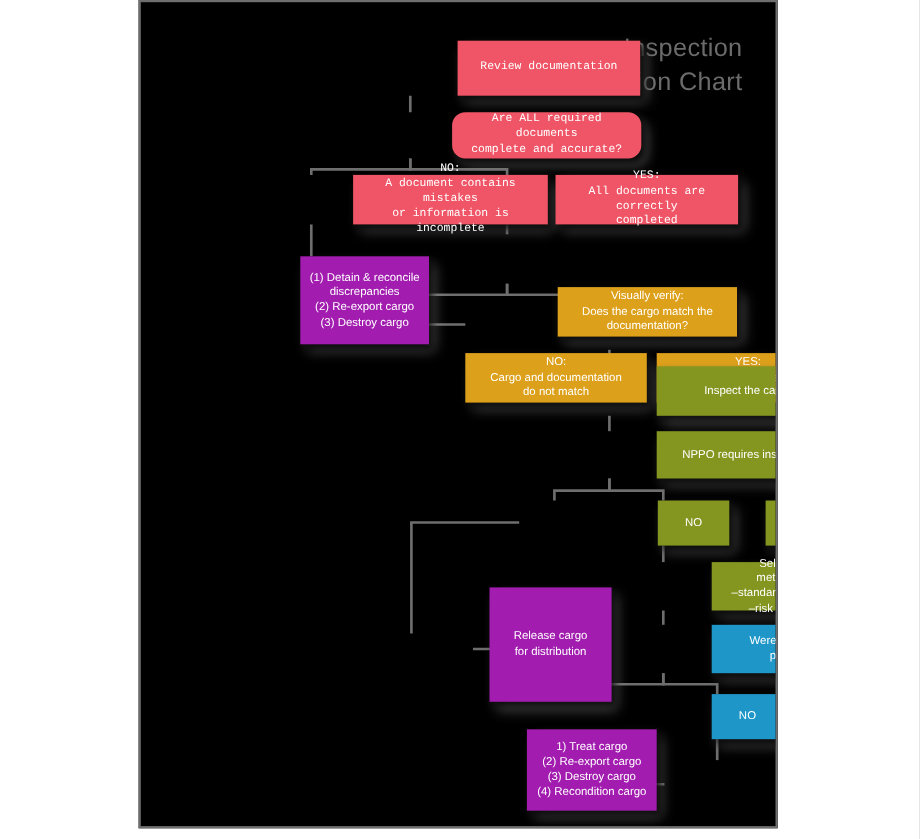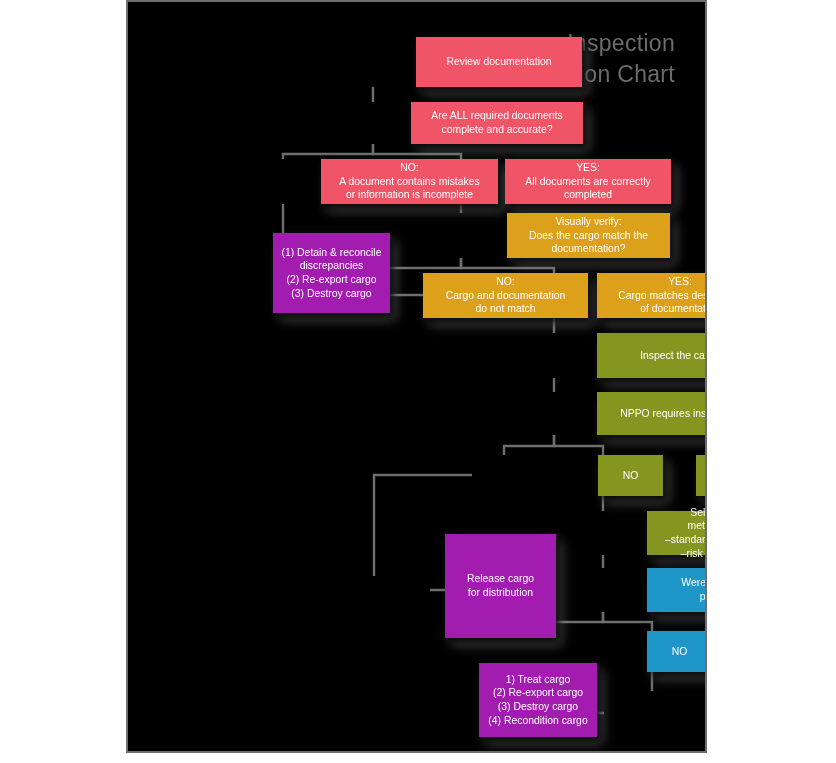--- a/index.html
+++ b/index.html
@@ -81,22 +81,22 @@
     right: -7px;
     bottom: -8px;
     height: 8px;
     background: linear-gradient(to bottom,
                 rgba(255,255,255,0.55),
                 rgba(255,255,255,0.0));
     filter: blur(2.5px);
     z-index: -1;
   }
 
-  .c-pink  { background: #ef5566; }
-  .c-gold  { background: #dda01a; }
+  .c-pink  { background: #ef5566; font-family: Liberation Mono, monospace; }
+  .c-gold  { background: #dda01a; margin-top: 48px; }
   .c-olive { background: #849620; }
   .c-blue  { background: #1f96c8; }
   .c-navy  { background: #a21caf; }
 </style>
 </head>
 <body>
 
 <div id="app">
 
   <div id="slide">
@@ -144,21 +144,21 @@
 
         <path d="M 476 711 L 355 711"></path>
       </g>
     </svg>
 
     <div id="chart-title">Inspection
 Decision Chart</div>
 
     <div id="nodes">
         <div class="node c-pink" style="left: 288px; top: 35px; width: 166px; height: 50px;">Review documentation</div>
-        <div class="node c-pink" style="left: 283px; top: 100px; width: 172px; height: 42px;">Are ALL required documents
+        <div class="node c-pink" style="left: 283px; top: 100px; width: 172px; height: 42px; border-radius: 12px;">Are ALL required documents
 complete and accurate?</div>
         <div class="node c-pink" style="left: 193px; top: 157px; width: 177px; height: 45px;">NO:
 A document contains mistakes
 or information is incomplete</div>
         <div class="node c-pink" style="left: 377px; top: 157px; width: 166px; height: 45px;">YES:
 All documents are correctly
 completed</div>
         <div class="node c-navy" style="left: 145px; top: 231px; width: 117px; height: 80px;">(1) Detain &amp; reconcile
 discrepancies
 (2) Re-export cargo

